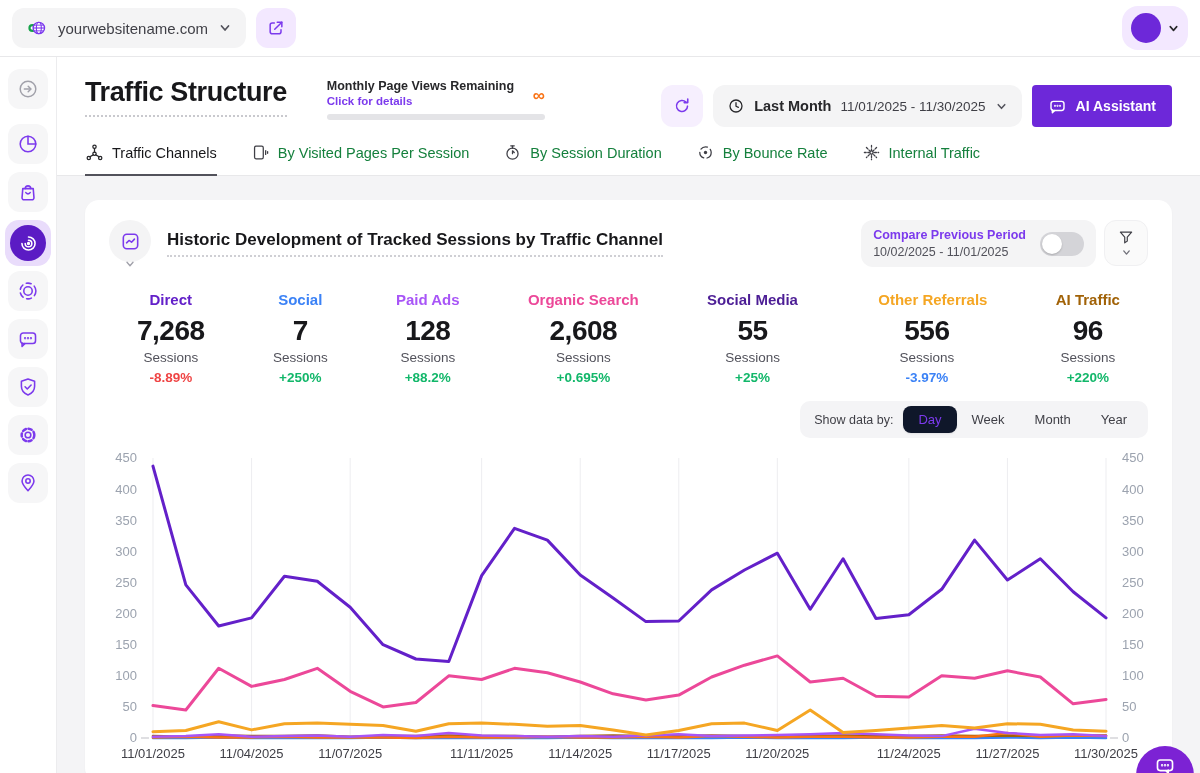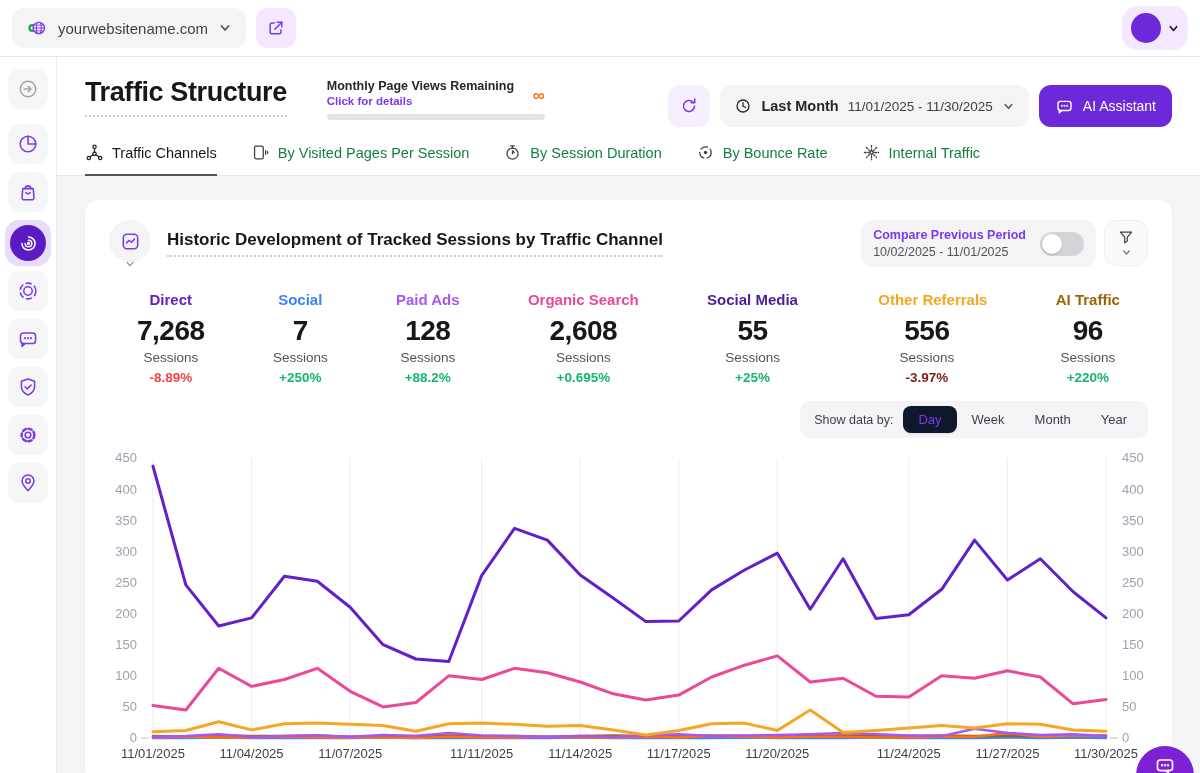--- a/index.html
+++ b/index.html
@@ -42,22 +42,22 @@
   .quota-link { font-size:11.5px; font-weight:600; color:#7c3aed; margin-top:2px; cursor:pointer; }
   .quota-inf { margin-left:auto; color:#f97316; font-size:17px; font-weight:700; line-height:1; margin-top:8px; }
   .quota-bar { margin-top:7px; height:6px; border-radius:3px; background:#e4e4e7; }
   .header-controls { margin-left:auto; display:flex; align-items:center; gap:10px; margin-top:8px;padding-left:21px; }
   .refresh-btn { width:42px; height:42px; border-radius:12px; background:#f6effe; border:none;
     display:flex; align-items:center; justify-content:center; cursor:pointer; }
   .date-pill { height:42px; border-radius:12px; background:#f4f4f5; display:flex;
     align-items:center; gap:9px; padding:0 14px; cursor:pointer; }
   .date-preset { font-size:14.5px; font-weight:700; color:#27272a; }
   .date-range { font-size:13.5px; color:#3f3f46; }
-  .ai-btn { height:42px; border-radius:12px; background:#6d28d9; border:none; color:#fff;
-    font-size:14px; font-weight:400; display:flex; align-items:center; gap:9px; padding:0 16px;
+  .ai-btn { height:42px; border-radius:4px; background:#6d28d9; border:none; color:#fff;
+    font-size:14px; font-weight:700; display:flex; align-items:center; gap:9px; padding:0 16px;
     cursor:pointer; font-family:inherit; }
 
   
   .tabs { display:flex; gap:34px; padding:0 28px; margin-top:16px; border-bottom:1px solid #e8e8ea; }
   .tab { display:flex; align-items:center; gap:8px; font-size:14.5px; color:#15803d;
     padding-bottom:12px; cursor:pointer; border-bottom:2.5px solid transparent; margin-bottom:-1px; }
   .tab.active { color:#18181b; font-weight:500; border-bottom-color:#52525b; }
 
   
   .content { flex:1; background:#f4f4f6; padding:24px 28px 18px 28px; }
@@ -362,21 +362,21 @@
           <div class="stat">
             <div class="stat-name" style="color: #4c1d95;">Social Media</div>
             <div class="stat-value">55</div>
             <div class="stat-unit">Sessions</div>
             <div class="stat-change" style="color: rgb(18, 183, 106);">+25%</div>
           </div>
           <div class="stat">
             <div class="stat-name" style="color: rgb(245, 166, 35); margin-left: 12px;">Other Referrals</div>
             <div class="stat-value">556</div>
             <div class="stat-unit">Sessions</div>
-            <div class="stat-change" style="color: #7f1d1d;">-3.97%</div>
+            <div class="stat-change" style="color: #3b82f6;">-3.97%</div>
           </div>
           <div class="stat">
             <div class="stat-name" style="color: rgb(161, 98, 7);">AI Traffic</div>
             <div class="stat-value">96</div>
             <div class="stat-unit">Sessions</div>
             <div class="stat-change" style="color: rgb(18, 183, 106);">+220%</div>
           </div>
         </div>
 
         <div class="period-row">

